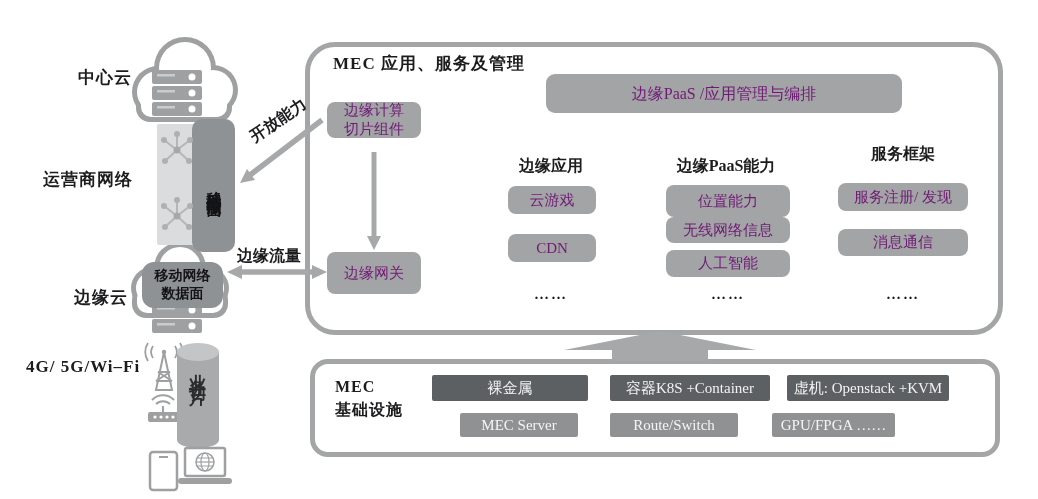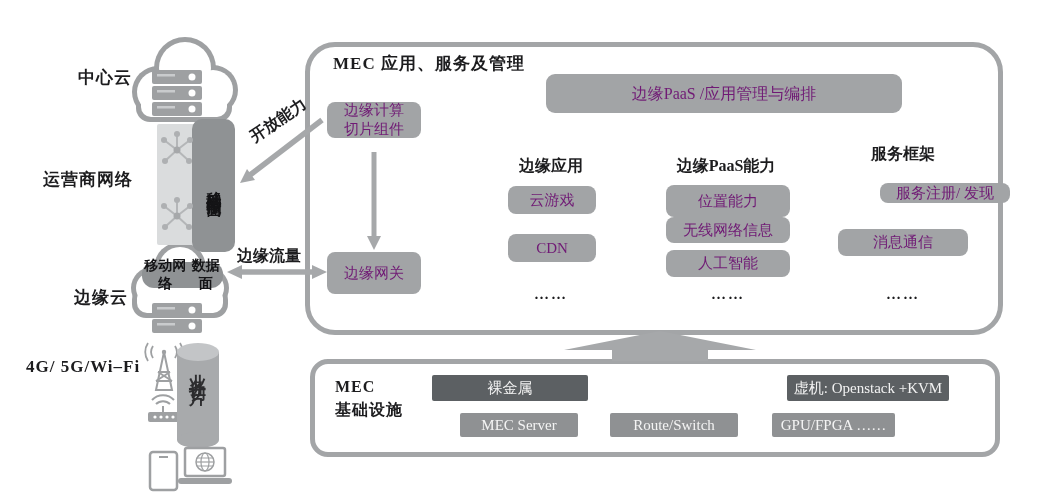--- a/index.html
+++ b/index.html
@@ -151,21 +151,21 @@
 
   <div class="abs side-label" style="left:78px;top:66px;">中心云</div>
   <div class="abs side-label" style="left:43px;top:168px;">运营商网络</div>
   <div class="abs side-label" style="left:74px;top:286px;">边缘云</div>
   <div class="abs side-label" style="left:26px;top:357px;">4G/ 5G/Wi–Fi</div>
 
   <div class="abs netpanel" style="left:157px;top:124px;width:38px;height:121px;"></div>
 
   <div class="abs planebox vert" style="left:192px;top:119px;width:43px;height:133px;border-radius:10px;font-size:15px;letter-spacing:2px;">移动网络控制面</div>
 
-  <div class="abs planebox" style="left:142px;top:262px;width:81px;height:26px;border-radius:12px;font-size:14px;flex-direction:row;line-height:1.3;">
+  <div class="abs planebox" style="left:142px;top:262px;width:81px;height:46px;border-radius:12px;font-size:14px;flex-direction:column;line-height:1.3;">
     <span>移动网络</span>
     <span>数据面</span>
   </div>
 
   <div class="abs vert" style="left:186px;top:360px;height:78px;z-index:4;font-size:17px;font-weight:bold;color:#2c2c2e;letter-spacing:5px;">业务切片</div>
 
   <div class="abs bigframe" style="left:305px;top:42px;width:688px;height:283px;"></div>
   <div class="abs frame-title" style="left:333px;top:52px;">MEC 应用、服务及管理</div>
 
   <div class="abs graybox" style="left:327px;top:102px;width:94px;height:36px;flex-direction:column;">
@@ -182,31 +182,32 @@
   <div class="abs graybox" style="left:508px;top:234px;width:88px;height:28px;">CDN</div>
   <div class="abs dots" style="left:506px;top:286px;width:90px;">……</div>
 
   <div class="abs col-heading" style="left:656px;top:156px;width:140px;">边缘PaaS能力</div>
   <div class="abs graybox" style="left:666px;top:185px;width:124px;height:32px;">位置能力</div>
   <div class="abs graybox" style="left:666px;top:217px;width:124px;height:26px;">无线网络信息</div>
   <div class="abs graybox" style="left:666px;top:250px;width:124px;height:27px;">人工智能</div>
   <div class="abs dots" style="left:666px;top:286px;width:124px;">……</div>
 
   <div class="abs col-heading" style="left:855px;top:144px;width:96px;">服务框架</div>
-  <div class="abs graybox" style="left:880px;top:183px;width:130px;height:20px;">服务注册/ 发现</div>
+  <div class="abs graybox" style="left:838px;top:183px;width:130px;height:28px;">服务注册/ 发现</div>
   <div class="abs graybox" style="left:838px;top:229px;width:130px;height:27px;">消息通信</div>
   <div class="abs dots" style="left:838px;top:286px;width:130px;">……</div>
 
   <div class="abs infraframe" style="left:310px;top:359px;width:680px;height:88px;"></div>
   <div class="abs frame-title" style="left:335px;top:375px;line-height:1.45;font-size:16px;">
     <div>MEC</div>
     <div>基础设施</div>
   </div>
 
   <div class="abs darkbox" style="left:432px;top:375px;width:156px;height:26px;">裸金属</div>
+  <div class="abs darkbox" style="left:610px;top:375px;width:160px;height:26px;">容器K8S +Container</div>
   <div class="abs darkbox" style="left:787px;top:375px;width:162px;height:26px;">虚机: Openstack +KVM</div>
 
   <div class="abs medbox" style="left:460px;top:413px;width:118px;height:24px;">MEC Server</div>
   <div class="abs medbox" style="left:610px;top:413px;width:128px;height:24px;">Route/Switch</div>
   <div class="abs medbox" style="left:772px;top:413px;width:123px;height:24px;">GPU/FPGA ……</div>
 
   <svg id="fg-layer" class="layer" width="1038" height="499" viewBox="0 0 1038 499">
 
     <use href="#molecule" x="177" y="150"></use>
     <use href="#molecule" x="177" y="216"></use>

